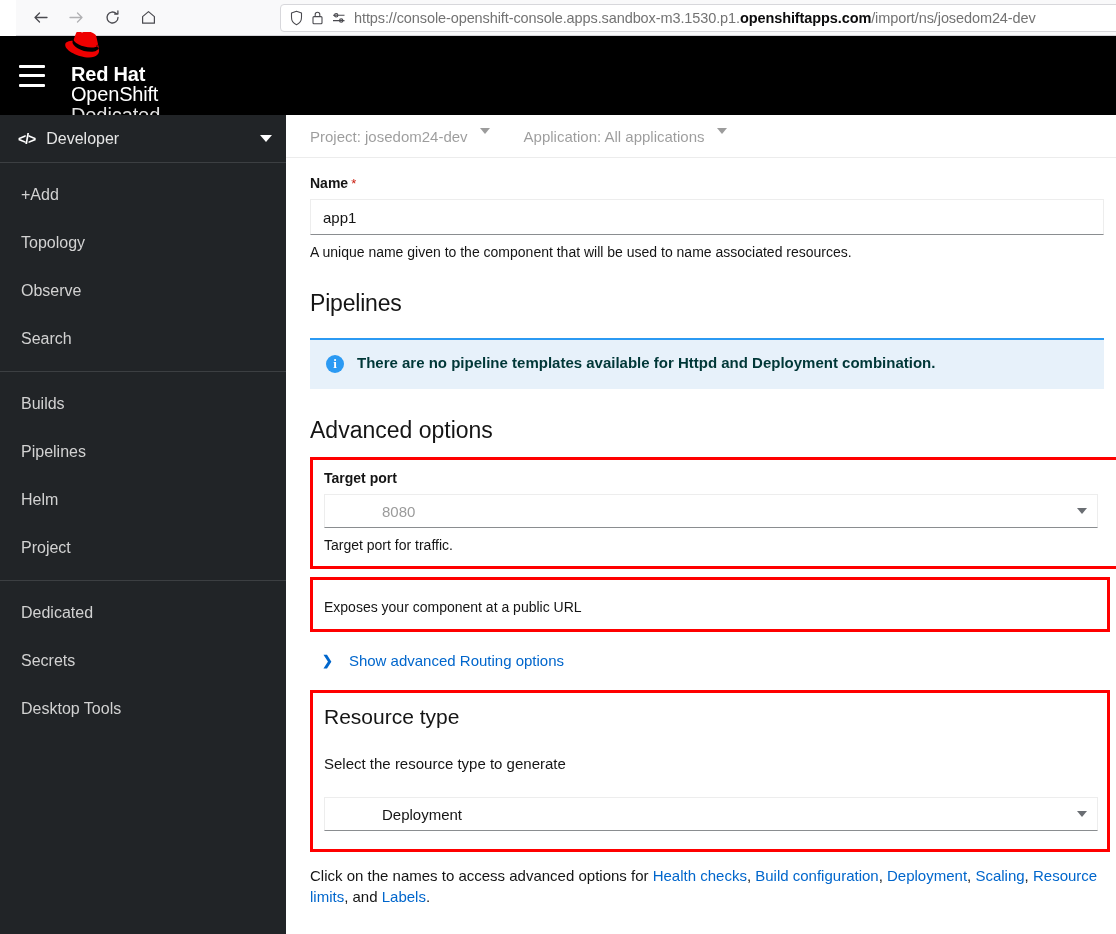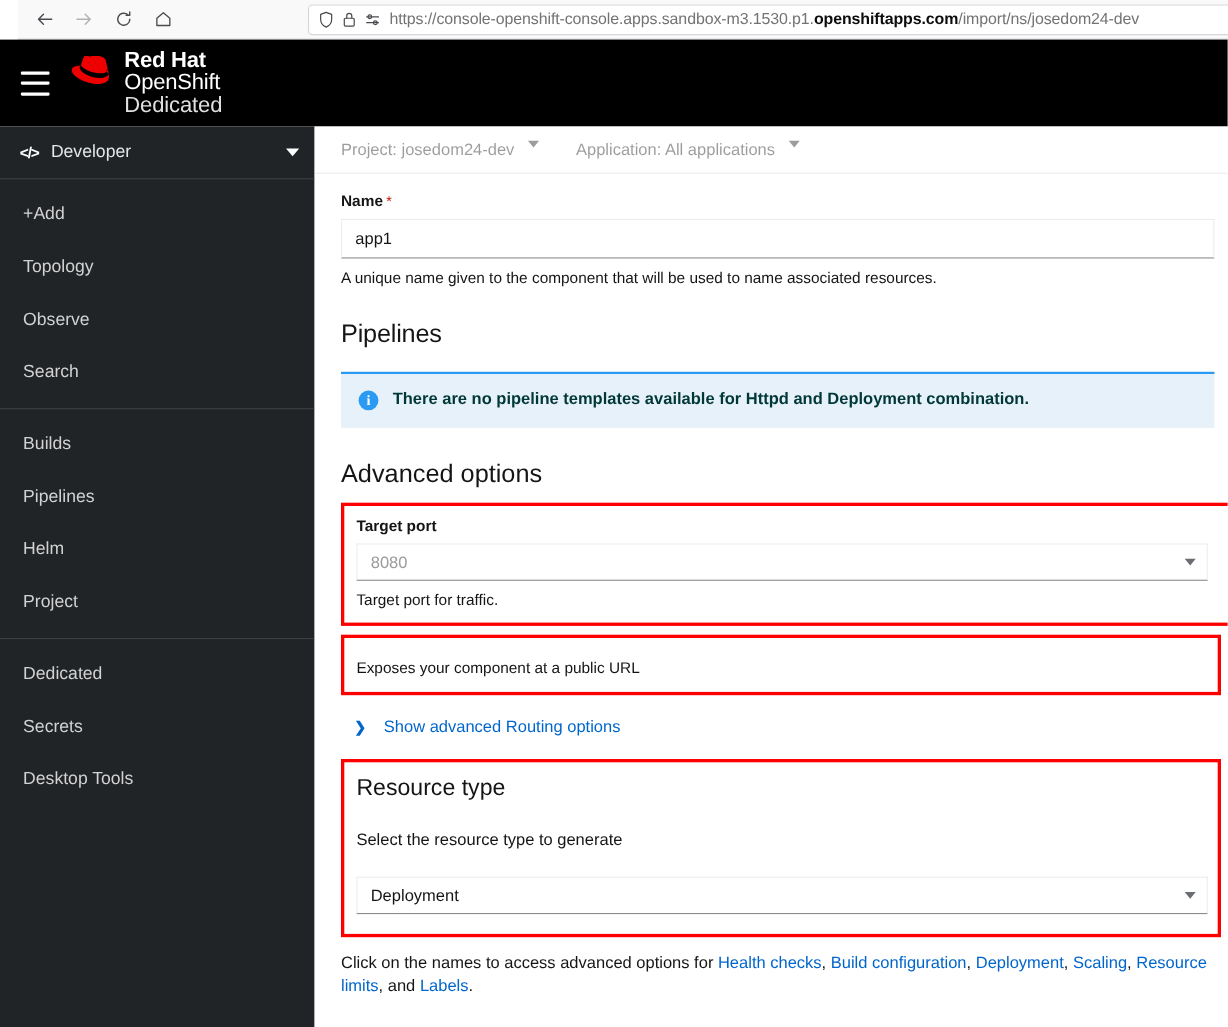--- a/index.html
+++ b/index.html
@@ -51,21 +51,21 @@
     background: #000000;
     display: flex; align-items: center;
   }
   .hamburger {
     width: 26px; height: 22px;
     margin-left: 19px; margin-right: 20px;
     display: flex; flex-direction: column; justify-content: space-between;
     cursor: pointer;
   }
   .hamburger i { display:block; height: 3px; background: #fff; border-radius: 1px; }
-  .logo-wrap { display: flex; align-items: flex-start; gap: 0px; }
+  .logo-wrap { display: flex; align-items: flex-start; gap: 0px; flex-direction: column; }
   .rh-hat { margin-top: 6px; }
   .logo-text { color: #fff; line-height: 1.02; margin-left: 6px; }
   .logo-text .l1 { font-size: 20px; font-weight: 700; letter-spacing: -0.2px; }
   .logo-text .l2 { font-size: 20px; font-weight: 400; letter-spacing: -0.2px; }
   .logo-text .l3 { font-size: 20px; font-weight: 400; color: #e0e0e0; letter-spacing: -0.1px;}
 
   
   .sidebar {
     position: absolute; top: 115px; left: 0;
     width: 286px; height: 819px;
@@ -147,21 +147,21 @@
 
   .box-target { margin-top: 13px; width: 852px; padding: 10px 11px 13px 11px; }
   .select {
     width: 774px; height: 34px; margin-top: 8px;
     border: 1px solid #ededed; border-bottom: 1px solid #8a8d90;
     background: #fff;
     display: flex; align-items: center; justify-content: space-between;
     padding: 0 10px 0 12px;
     font-size: 15px; cursor: pointer;
   }
-  .select .val { color: #151515; }
+  .select .val { color: #151515; margin-left: 45px; }
   .select .val.ph { color: #9b9b9b; }
   .sel-caret { width: 0; height: 0; border-left: 5px solid transparent; border-right: 5px solid transparent; border-top: 6px solid #6a6e73; }
 
   .box-route { margin-top: 8px; width: 800px; padding: 10px 11px 14px 11px; }
   .chk-row { display: flex; align-items: center; gap: 9px; }
   .checkbox {
     width: 14px; height: 14px; background: #06c; border-radius: 2px;
     display: flex; align-items: center; justify-content: center;
     flex: none; cursor: pointer;
   }

